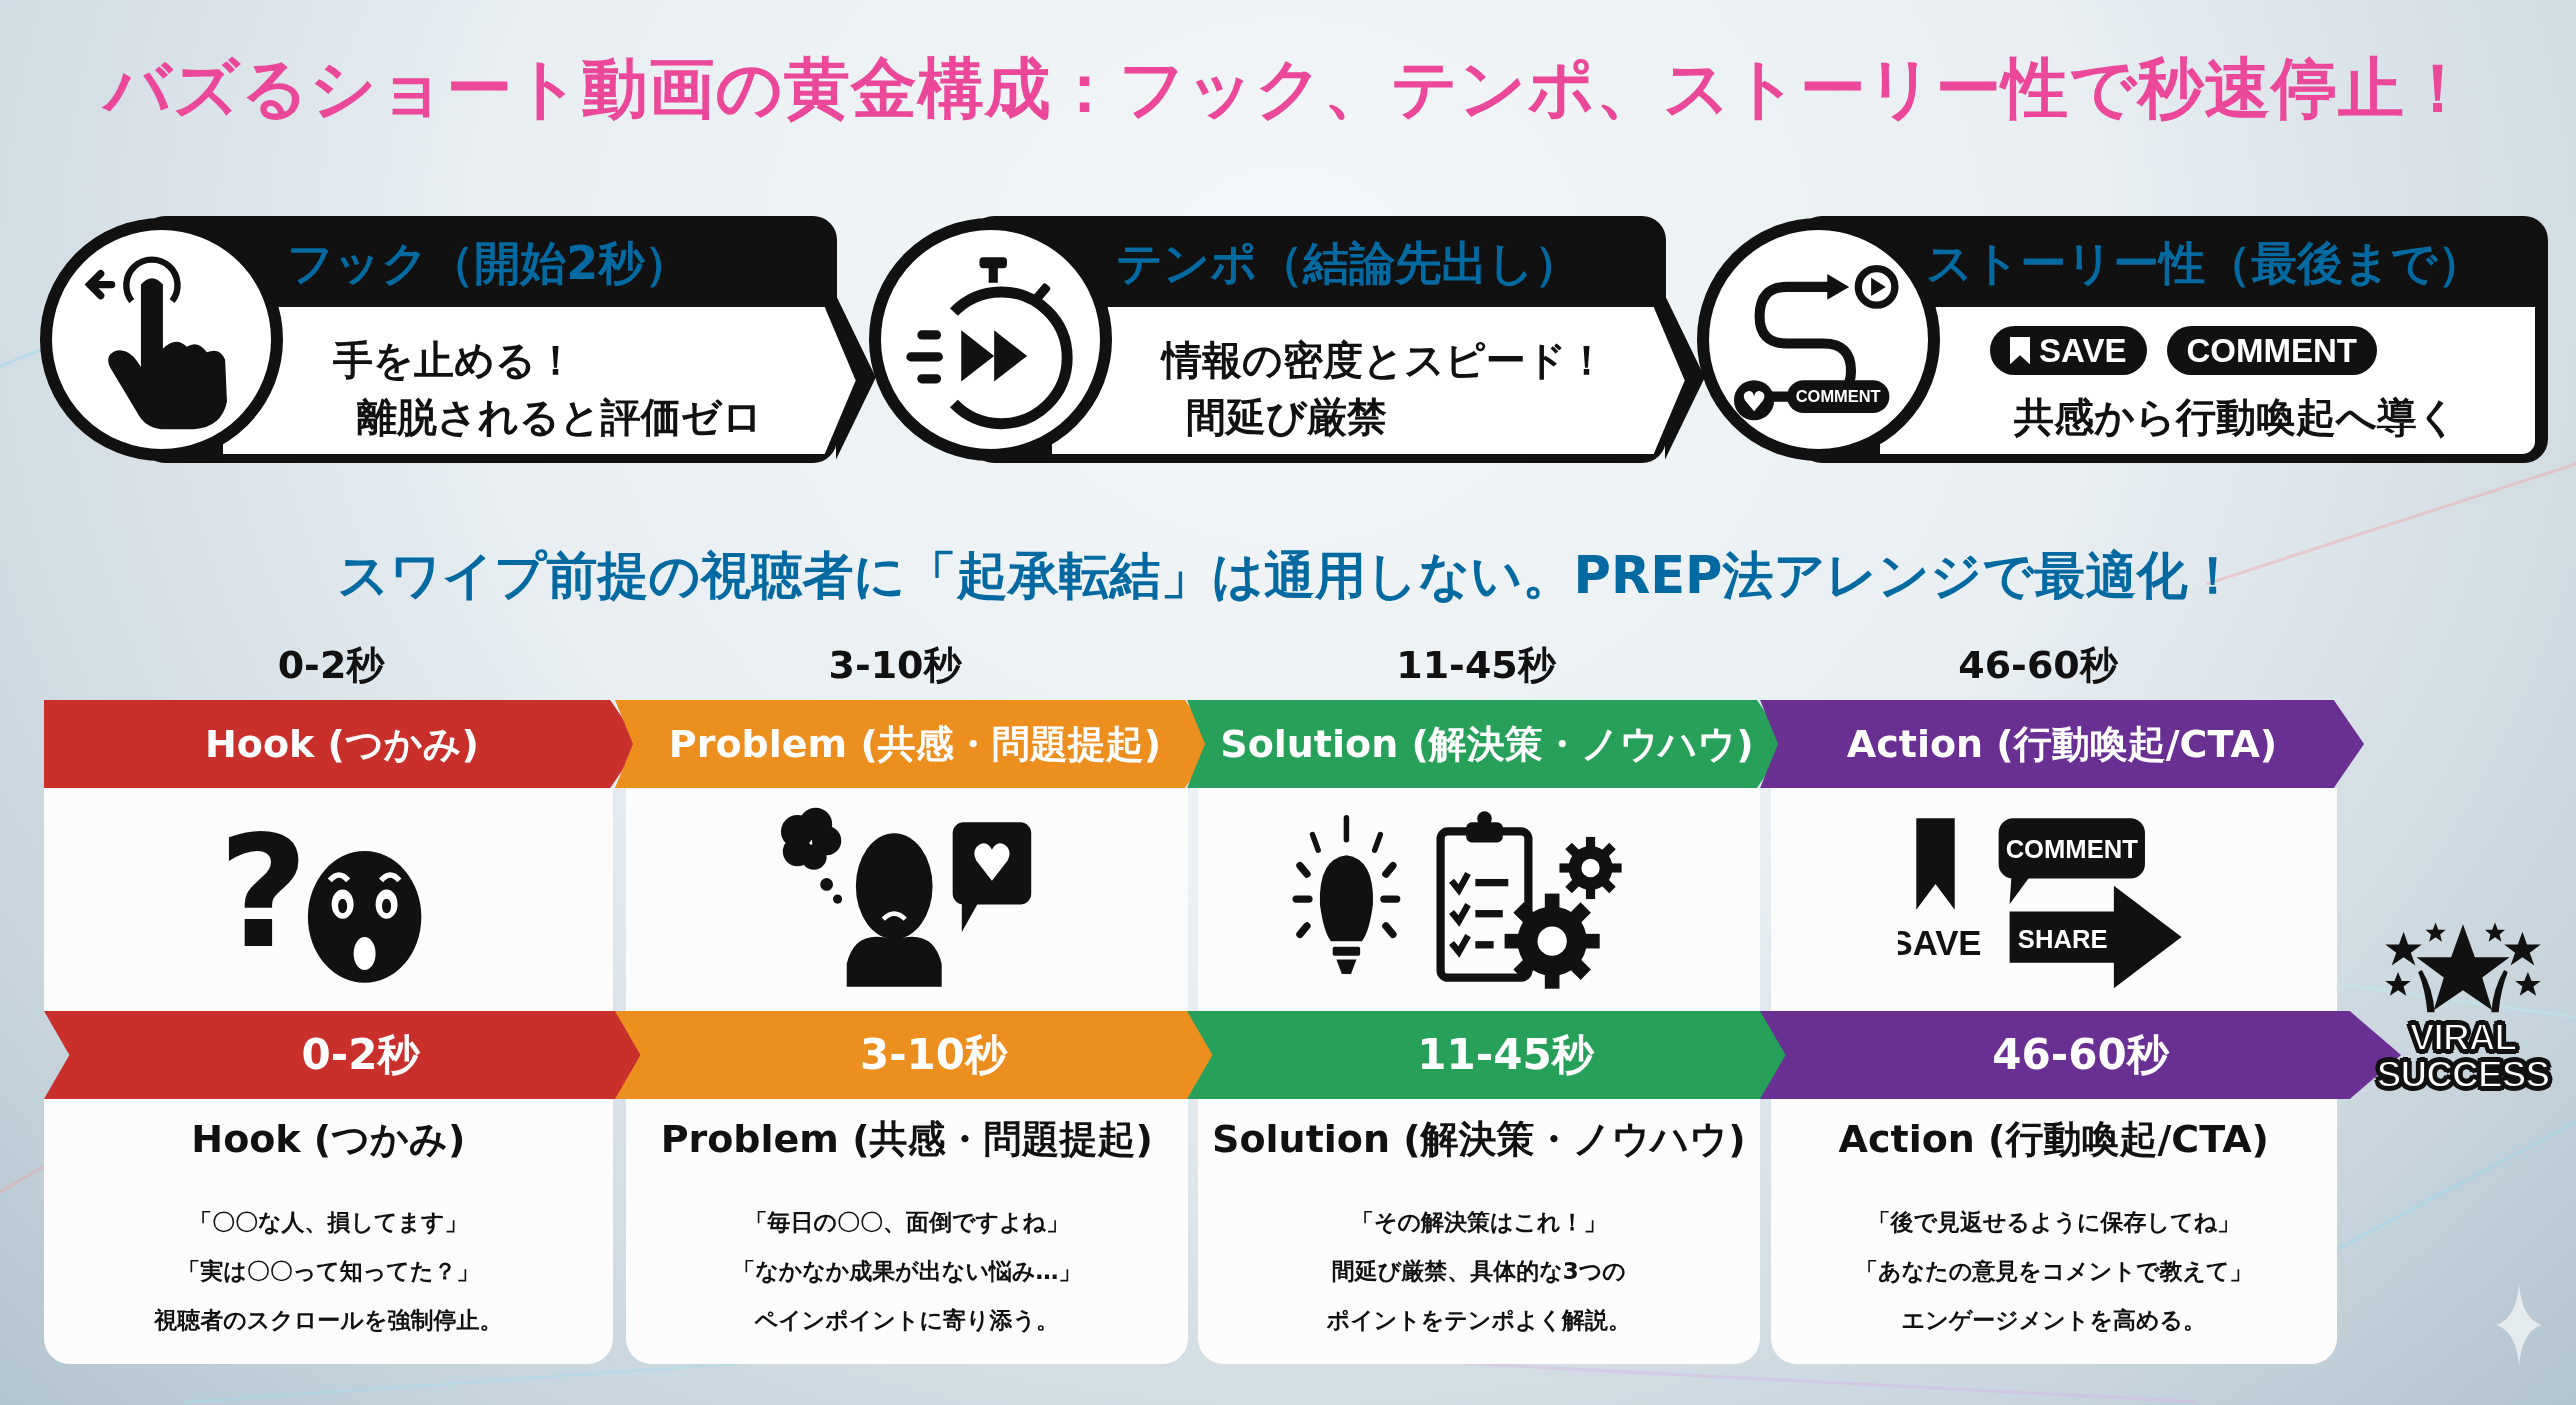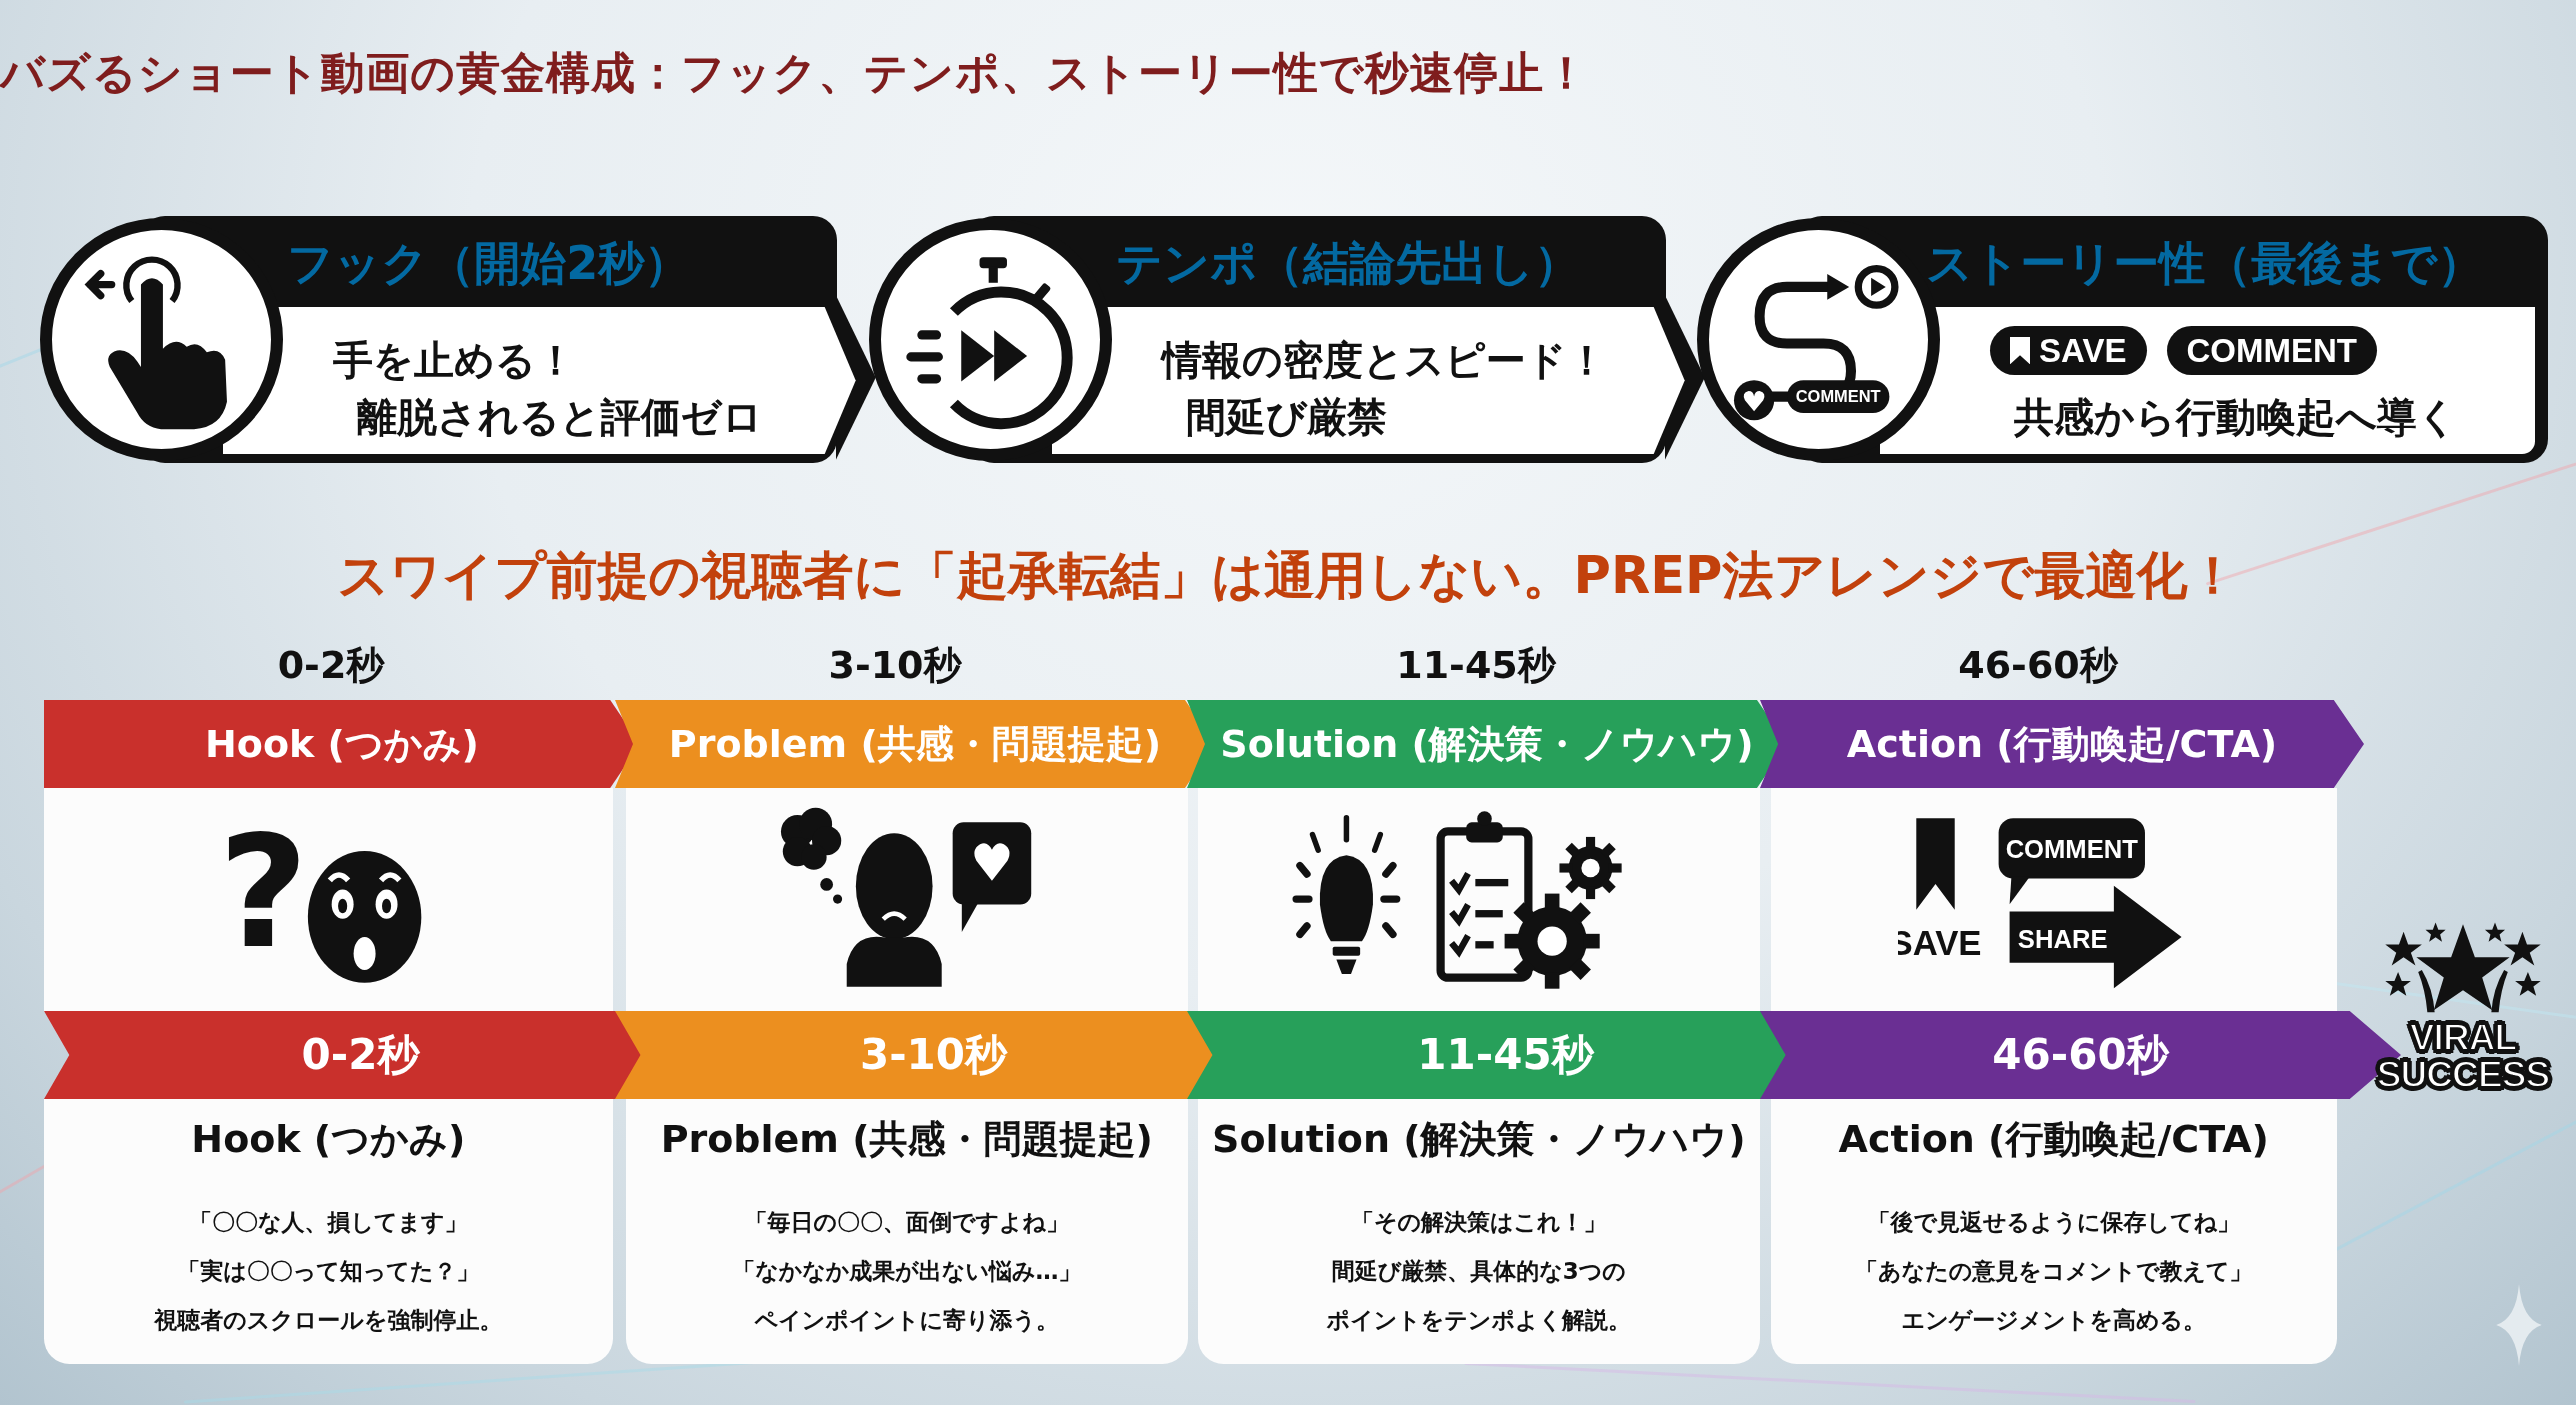--- a/index.html
+++ b/index.html
@@ -6,22 +6,22 @@
   html, body { width: 2576px; height: 1405px; overflow: hidden; }
   body {
     font-family: "DejaVu Sans", "Liberation Sans", sans-serif;
     position: relative;
     background:
       radial-gradient(ellipse at 50% 20%, #f4f7f9 0%, #e8eef2 45%, #c9d6de 80%, #b2c4cf 100%);
   }
   .bg-lines { position: absolute; inset: 0; pointer-events: none; overflow: hidden; }
   .bg-lines .ln { position: absolute; height: 2.7px; border-radius: 1.8px; opacity: .45; }
   .title {
-    position: absolute; left: 0; right: 0; top: 44px; text-align: left;
-    font-size: 44px; font-weight: bold; color: #7f1d1d; letter-spacing: 0.9px;
+    position: absolute; left: 0; right: 0; top: 44px; text-align: center;
+    font-size: 66px; font-weight: bold; color: #ec4899; letter-spacing: 0.9px;
   }
   
   .feat { position: absolute; top: 216px; height: 247px; }
   .feat .body {
     position: absolute; left: 101px; top: 0; right: 25.6px; bottom: 0;
     background: #111; border-radius: 24px;
   }
   .feat .head {
     position: absolute; left: 247px; top: 16.5px;
     color: #0369a1; font-size: 46px; font-weight: bold; white-space: nowrap;
@@ -48,21 +48,21 @@
   .feat .line1 { top: 117px; text-align: center; }
   .feat .line2 { top: 174px; padding-left: 24px; }
   .pill {
     display: inline-flex; align-items: center; gap: 9.1px;
     background: #111; color: #fff; border-radius: 27.4px;
     font-family: "Liberation Sans", sans-serif; font-weight: bold;
     padding: 5.5px 20px; font-size: 33px;
   }
   .subtitle {
     position: absolute; left: 0; right: 0; top: 542px; text-align: center;
-    font-size: 51px; font-weight: bold; color: #c2410c;
+    font-size: 51px; font-weight: bold; color: #0369a1;
   }
   .tlabel {
     position: absolute; top: 640px; font-size: 38px; font-weight: bold; color: #111;
     transform: translateX(-50%); white-space: nowrap;
   }
   
   .col { position: absolute; top: 700px; height: 664px; }
   .col .topbar {
     position: absolute; left: 0; top: 0; right: 0; height: 88px;
     display: flex; align-items: center; justify-content: center;

